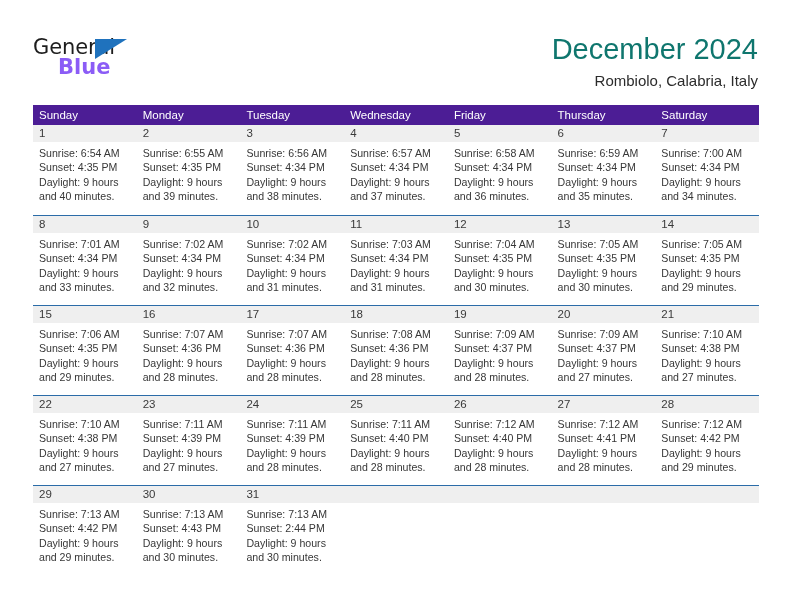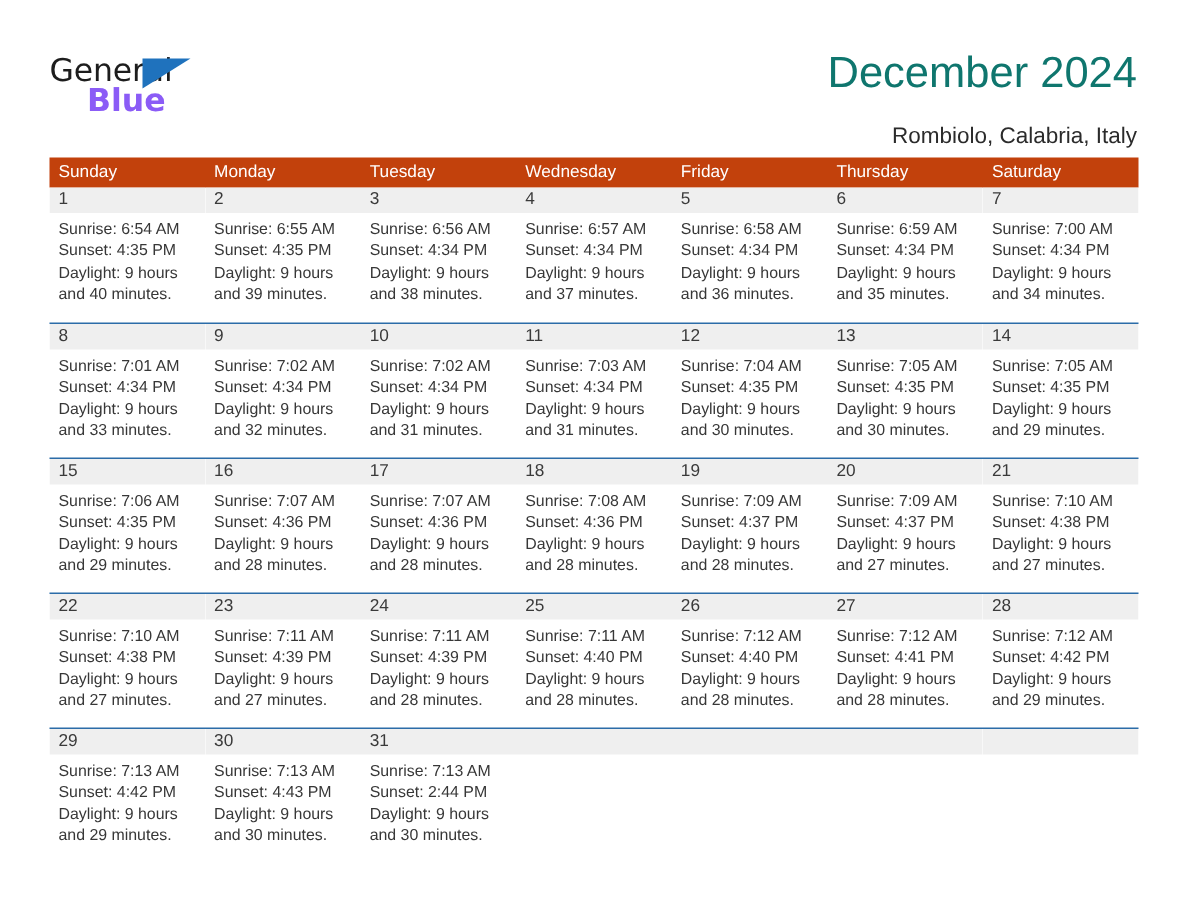--- a/index.html
+++ b/index.html
@@ -78,34 +78,34 @@
     font-weight: 400;
     color: #0f766e;
     line-height: 34px;
     white-space: nowrap;
   }
   .cal-subtitle {
     font-size: 15px;
     font-weight: 400;
     color: #2b2b2b;
     line-height: 20px;
-    margin-top: 15px;
+    margin-top: 5px;
     white-space: nowrap;
   }
 
   
   .calendar {
     position: absolute;
     left: 33px;
     top: 105px;
     width: 726px;
   }
   .weekday-row {
     display: flex;
-    background: #c2410c;
+    background: #4c1d95;
     height: 20px;
     align-items: center;
   }
   .weekday {
     flex: 1 1 0;
     font-size: 11.5px;
     color: #ffffff;
     line-height: 20px;
     padding-left: 6px;
     box-sizing: border-box;

